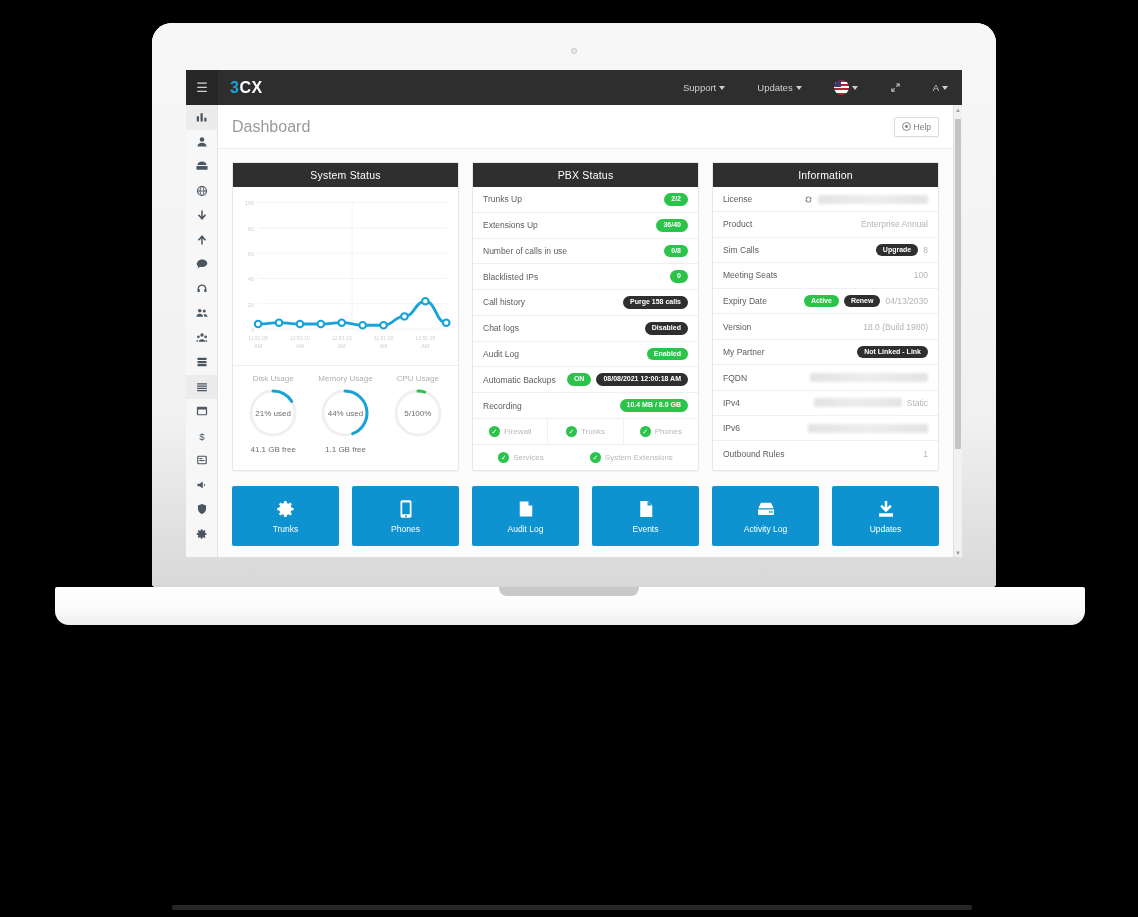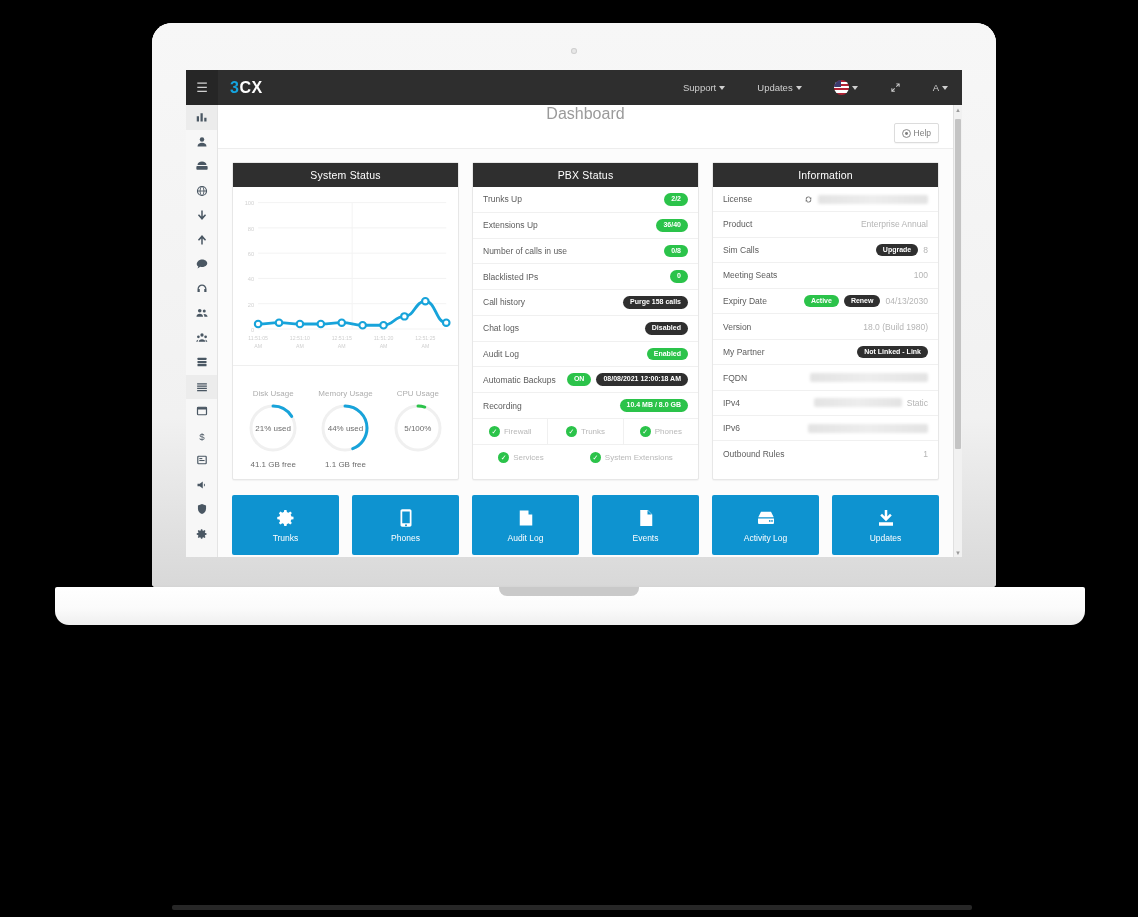--- a/index.html
+++ b/index.html
@@ -120,21 +120,21 @@
 
   
   .content {
     position: absolute; left: 32px; top: 35px; right: 9px; bottom: 0;
     background: #fcfcfc;
     overflow: hidden;
   }
   .page-head {
     height: 44px; background:#fff;
     border-bottom: 1px solid #ededed;
-    display:flex; align-items:center; padding: 0 14px; flex-direction: column;
+    display:flex; align-items:center; padding: 0 14px;
   }
   .page-title { font-size: 16px; color:#9a9a9a; font-weight: normal; }
   .help-btn {
     margin-left:auto; font-size:8.5px; color:#7b7b7b;
     border:1px solid #dcdcdc; background:#fff;
     border-radius:2px; padding:4px 7px;
     display:flex; align-items:center; gap:3px;
     box-shadow: 0 1px 1px rgba(0,0,0,.04);
   }
   .help-btn svg { width:9px; height:9px; fill:#7b7b7b; }
@@ -160,21 +160,21 @@
   }
   .panel-body { }
 
   
   .chart-wrap { padding: 8px 6px 2px 4px; height: 178px; position:relative; }
   .chart-svg { width: 100%; height: 100%; display:block; }
   .gauges {
     display:flex; border-top:1px solid #efefef;
     padding: 8px 4px 10px 4px;
   }
-  .gauge { flex:1 1 0; text-align:center;margin-top:15px; }
+  .gauge { flex:1 1 0; text-align:center; }
   .gauge-title { font-size:8px; color:#aeaeae; margin-bottom:4px; }
   .gauge-ring { position:relative; width:52px; height:52px; margin:0 auto; }
   .gauge-ring svg { width:52px; height:52px; display:block; }
   .gauge-val {
     position:absolute; left:0; right:0; top:50%; transform:translateY(-50%);
     font-size:8px; color:#6d6d6d;
   }
   .gauge-sub { font-size:8px; color:#6d6d6d; margin-top:6px; }
 
   

